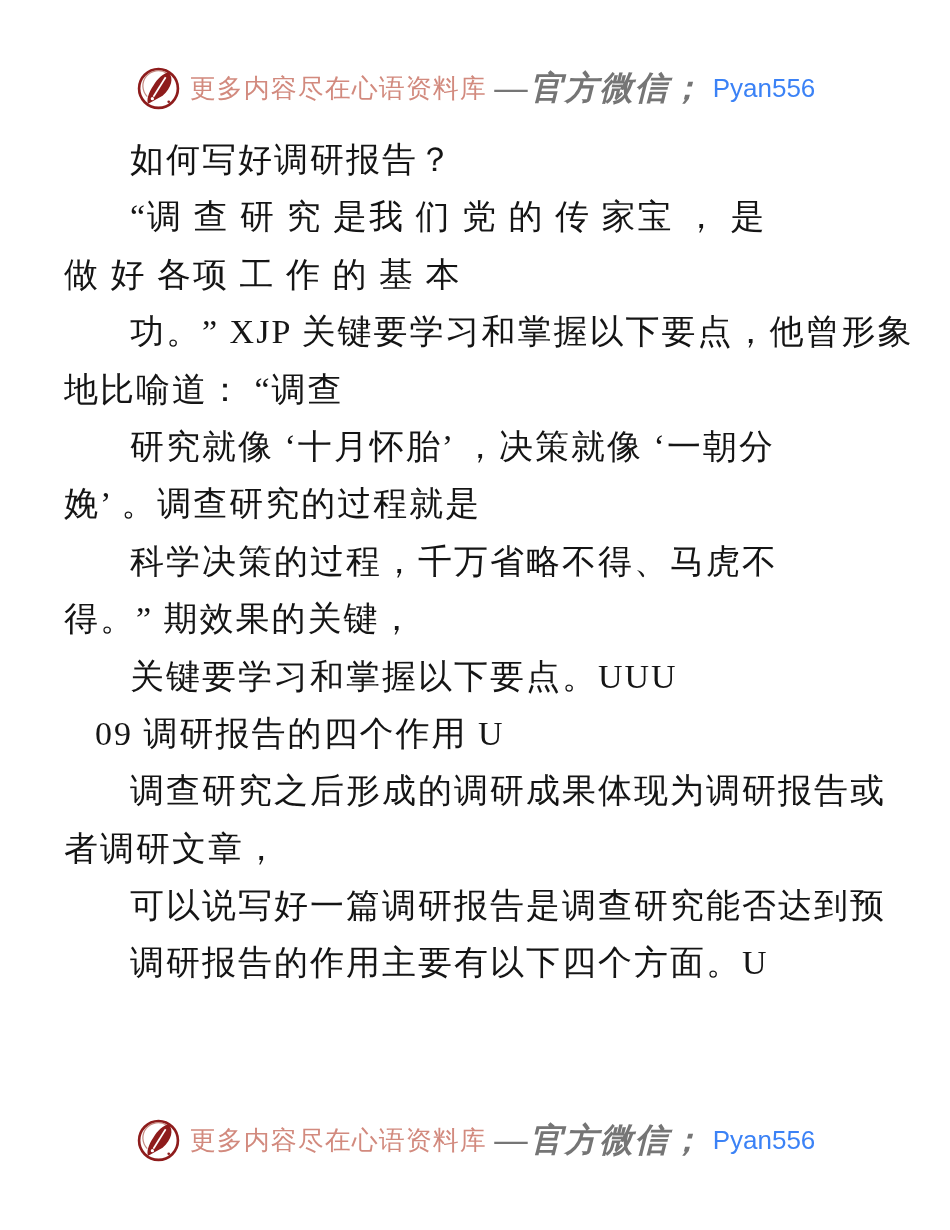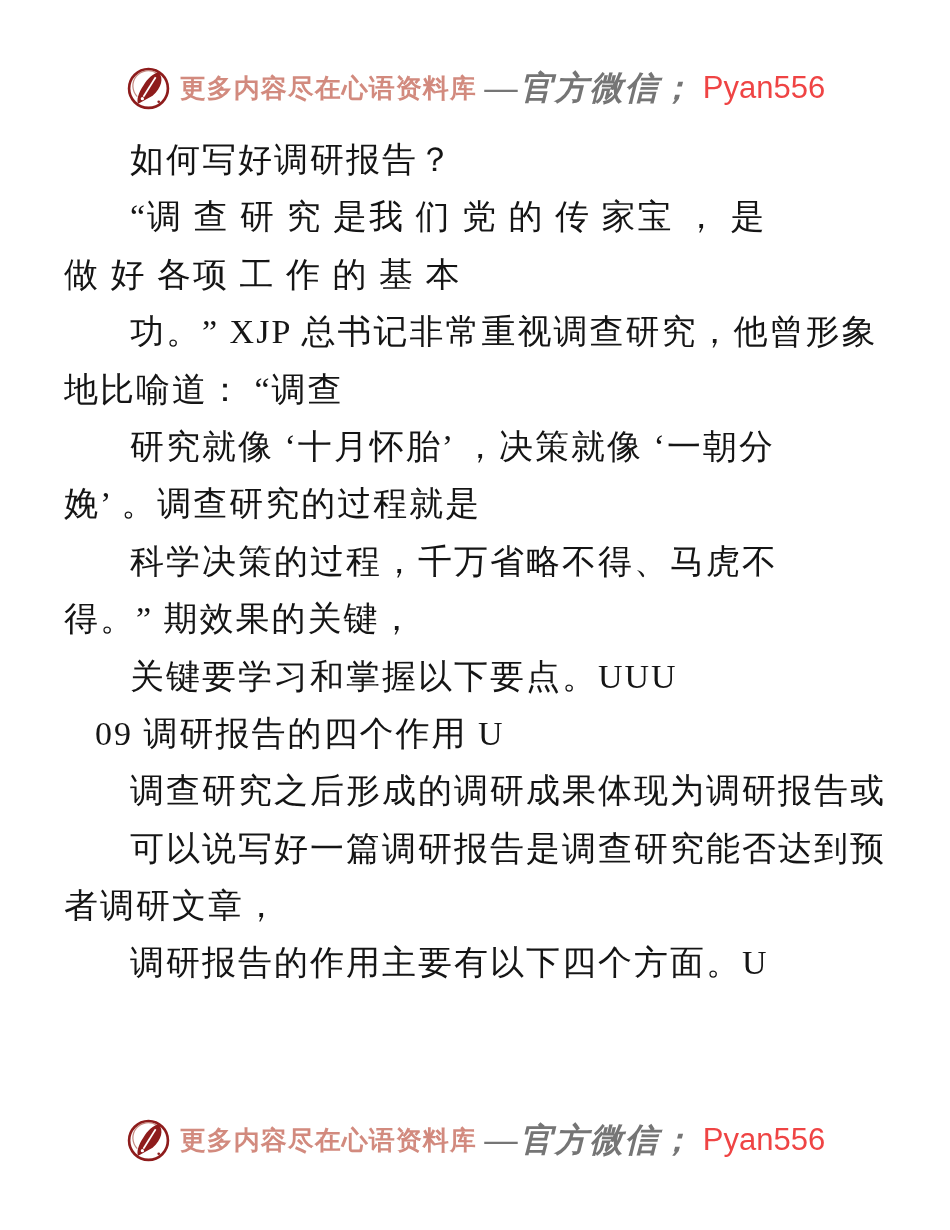--- a/index.html
+++ b/index.html
@@ -19,39 +19,39 @@
     align-items: center;
     justify-content: center;
     gap: 8px;
   }
   .brandbar.top { top: 62px; }
   .brandbar.bottom { top: 1114px; }
   .logo { width: 47px; height: 47px; flex: 0 0 auto; }
   .logo svg { width: 47px; height: 47px; display: block; }
   .brand-text {
     font-family: "Liberation Serif", serif;
-    font-weight: 700;
+    font-weight: 400;
     font-size: 26px;
     letter-spacing: 1px;
     color: #d28a7e;
     white-space: pre;
   }
   .wechat-label {
     font-family: "Liberation Serif", serif;
     font-style: italic;
     font-weight: 700;
     font-size: 33px;
     letter-spacing: 2px;
     color: #757575;
     white-space: pre;
   }
   .wechat-id {
     font-family: "Liberation Sans", sans-serif;
-    font-size: 31px;
-    color: #ef4444;
+    font-size: 26px;
+    color: #3b82f6;
     white-space: pre;
   }
   .doc {
     position: absolute;
     left: 64px;
     top: 131px;
     width: 824px;
     color: #151515;
     font-size: 34px;
     letter-spacing: 2px;
@@ -83,31 +83,31 @@
     </span>
     <span class="brand-text">更多内容尽在心语资料库</span>
     <span class="wechat-label">—官方微信；</span>
     <span class="wechat-id">Pyan556</span>
   </div>
 
   <div class="doc">
     <div class="line ind2">如何写好调研报告？</div>
     <div class="line ind2">“调 查 研 究 是我 们 党 的 传 家宝 ， 是</div>
     <div class="line">做 好 各项 工 作 的 基 本</div>
-    <div class="line ind2">功。” XJP 总书记非常重视调查研究，他曾形象</div>
+    <div class="line ind2">功。” XJP 关键要学习和掌握以下要点，他曾形象</div>
     <div class="line">地比喻道： “调查</div>
     <div class="line ind2">研究就像 ‘十月怀胎’ ，决策就像 ‘一朝分</div>
     <div class="line">娩’ 。调查研究的过程就是</div>
     <div class="line ind2">科学决策的过程，千万省略不得、马虎不</div>
     <div class="line">得。” 期效果的关键，</div>
     <div class="line ind2">关键要学习和掌握以下要点。UUU</div>
     <div class="line ind1">09 调研报告的四个作用 U</div>
     <div class="line ind2">调查研究之后形成的调研成果体现为调研报告或</div>
+    <div class="line">者调研文章，</div>
     <div class="line ind2">可以说写好一篇调研报告是调查研究能否达到预</div>
-    <div class="line">者调研文章，</div>
     <div class="line ind2">调研报告的作用主要有以下四个方面。U</div>
   </div>
 
   <div class="brandbar bottom">
     <span class="logo">
       <svg viewBox="0 0 46 46" xmlns="http://www.w3.org/2000/svg">
         <circle cx="23" cy="23" r="19" fill="none" stroke="#8e1c1c" stroke-width="2.6"></circle>
         <path d="M12 31 A 15 15 0 0 1 31 8" fill="none" stroke="#c58a82" stroke-width="1.2"></path>
         <path d="M33 7 C 38 13 36 22 27 30 L 13 38 C 11 35 13 27 18 20 C 22 13 28 8 33 7 Z" fill="#8e1c1c"></path>
         <path d="M30 12 L 18 31" stroke="#ffffff" stroke-width="1.7" fill="none"></path>

